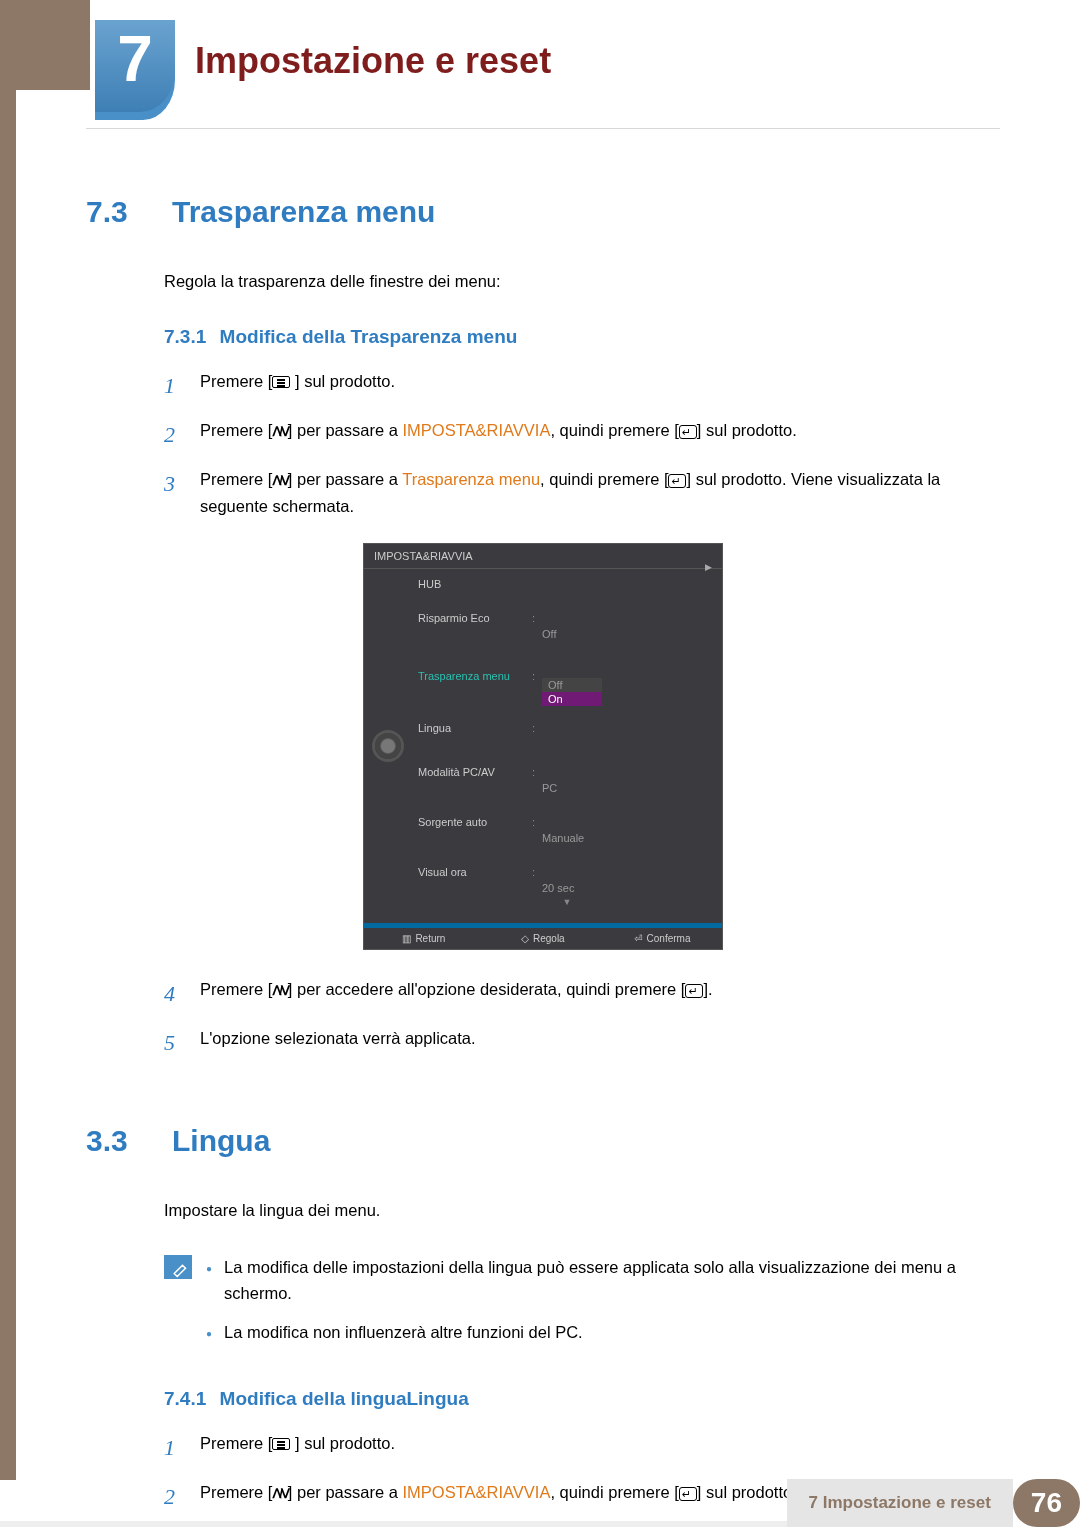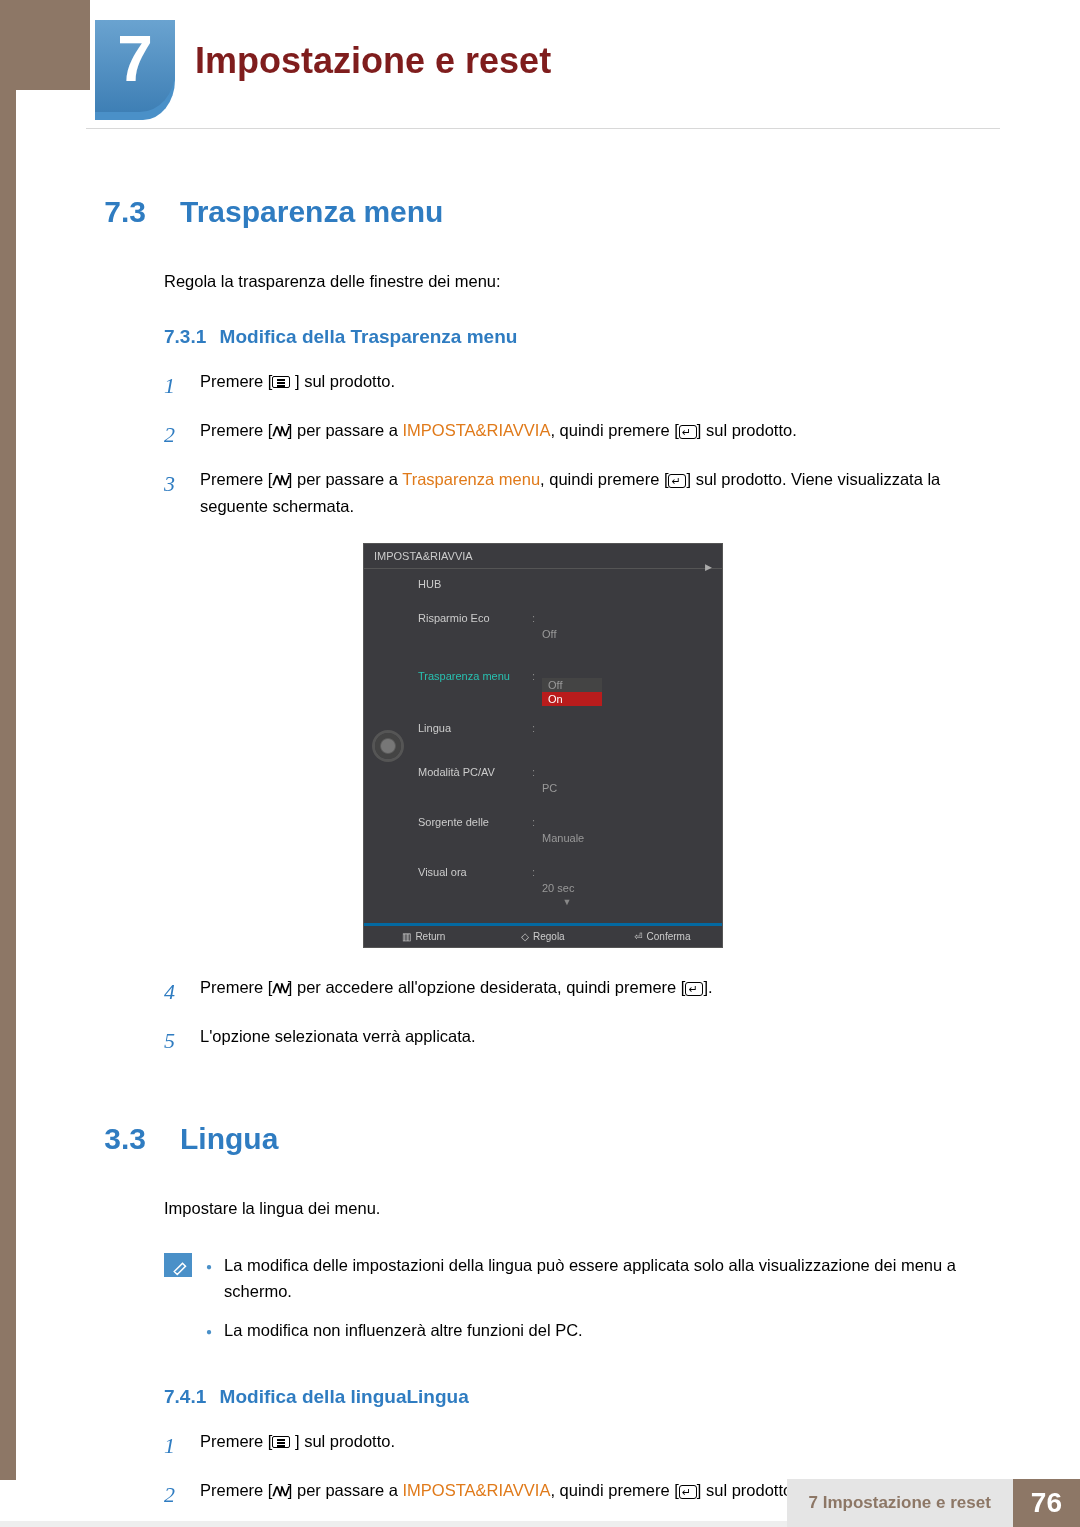--- a/index.html
+++ b/index.html
@@ -5,21 +5,21 @@
 * { margin: 0; padding: 0; box-sizing: border-box; }
 body { font-family: Arial, Helvetica, sans-serif; background: #fff; width: 1080px; height: 1527px; position: relative; }
 .side-strip { position: absolute; left: 0; top: 0; width: 16px; height: 1480px; background: #8d7766; }
 .corner-tab { position: absolute; left: 0; top: 0; width: 90px; height: 90px; background: #8d7766; }
 .page-container { margin-left: 16px; padding: 25px 80px 0 70px; }
 .chapter-badge { position: absolute; left: 95px; top: 20px; width: 80px; height: 100px; background: #4a90c8; border-radius: 0 0 40% 0; text-align: center; color: #fff; font-size: 64px; font-weight: bold; line-height: 78px; }
 .chapter-badge-inner { background: linear-gradient(180deg,#6aa3d0 0,#3e7fb5 100%); border-radius: 0 0 44% 0; height: 92px; }
 .chapter-title { position: absolute; left: 195px; top: 40px; font-size: 36px; font-weight: bold; color: #7f1d1d; }
 .divider { position: absolute; left: 86px; top: 128px; right: 80px; height: 1px; background: #d8d8d8; }
 .content { margin-top: 170px; }
-.section-row { display: flex; align-items: baseline; gap: 34px; margin-bottom: 40px; text-align: right; }
+.section-row { display: flex; align-items: baseline; gap: 26px; margin-bottom: 40px; }
 .section-num { color: #2f7cc1; font-size: 30px; font-weight: bold; min-width: 60px; }
 .section-title { color: #2f7cc1; font-size: 30px; font-weight: bold; }
 .para { font-size: 16.5px; color: #000; margin: 0 0 32px 78px; line-height: 1.5; }
 .subsection { margin-left: 78px; margin-bottom: 20px; }
 .sub-num { color: #2f7cc1; font-size: 19px; font-weight: bold; }
 .sub-title { color: #2f7cc1; font-size: 19px; font-weight: bold; }
 .steps { margin-left: 78px; margin-bottom: 24px; }
 .step { display: flex; gap: 18px; margin-bottom: 14px; font-size: 16.5px; line-height: 1.6; }
 .step-num { color: #2f7cc1; font-size: 22px; font-style: italic; font-weight: 500; min-width: 18px; font-family: Georgia, serif; }
 .step-text { flex: 1; color: #000; }
@@ -35,34 +35,34 @@
 .osd-body { display: flex; }
 .osd-side { width: 48px; display:flex; align-items:center; justify-content:center; }
 .gear { width: 26px; height: 26px; border-radius: 50%; background: radial-gradient(circle,#777 35%,#444 45%); box-shadow: 0 0 0 3px #555; }
 .osd-list { flex:1; padding: 6px 0 12px 0; }
 .osd-row { display:flex; padding: 3px 0; align-items: center; }
 .osd-label { width: 120px; padding-left: 6px; }
 .osd-sep { width: 10px; color:#888; }
 .osd-val { flex:1; color:#999; position:relative;margin-top:32px; }
 .osd-row.active .osd-label { color: #28c0b0; }
 .osd-opt { background:#444; padding:1px 6px; width:60px; display:block; }
-.osd-opt.sel { background:#b91c1c; color:#fff; }
-.osd-footer { display:flex; border-top:3px solid #0369a1; font-size:10px; }
+.osd-opt.sel { background:#701a75; color:#fff; }
+.osd-footer { display:flex; border-top:5px solid #0369a1; font-size:10px; }
 .osd-footer > div { flex:1; text-align:center; padding:5px 0; color:#ccc; }
 .osd-footer-icon { display:inline-block; margin-right:4px; }
 .osd-down { text-align:center; color:#888; font-size:9px; padding-bottom:4px; }
 .note-block { display:flex; gap:14px; margin-left:78px; margin-bottom:28px; }
 .note-icon { width:28px; height:24px; background:#4a90c8; color:#fff; display:flex; align-items:flex-end; justify-content:flex-end; flex-shrink:0; padding:1px 2px; }
 .note-icon svg { width:18px; height:18px; }
 .note-list { flex:1; }
 .note-item { display:flex; gap:12px; font-size:16.5px; color:#000; line-height:1.55; margin-bottom:14px; }
 .bullet { color:#4a90c8; font-size:10px; margin-top:6px; }
 .footer { position:absolute; bottom:0; right:0; display:flex; align-items:center; }
 .footer-text { background:#e5e5e5; color:#8d7766; font-weight:bold; font-size:17px; padding: 14px 22px; }
-.footer-num { background:#8d7766; color:#fff; font-size:28px; font-weight:bold; padding: 8px 18px; }
+.footer-num { background:#8d7766; color:#fff; font-size:28px; font-weight:bold; padding: 8px 18px; border-radius: 24px; }
 .footer-bar { position:absolute; left:0; bottom:0; right:175px; height:6px; background:#eee; }
 </style>
 </head>
 <body>
 
 <div class="side-strip"></div>
 <div class="corner-tab"></div>
 <div class="chapter-badge">
   <div class="chapter-badge-inner">7</div>
 </div>
@@ -127,21 +127,21 @@
               <div class="osd-label">Lingua</div>
               <div class="osd-sep">:</div>
               <div class="osd-val"></div>
             </div>
         <div class="osd-row">
               <div class="osd-label">Modalità PC/AV</div>
               <div class="osd-sep">:</div>
               <div class="osd-val">PC</div>
             </div>
         <div class="osd-row">
-              <div class="osd-label">Sorgente delle</div>
+              <div class="osd-label">Sorgente auto</div>
               <div class="osd-sep">:</div>
               <div class="osd-val">Manuale</div>
             </div>
         <div class="osd-row">
               <div class="osd-label">Visual ora</div>
               <div class="osd-sep">:</div>
               <div class="osd-val">20 sec</div>
             </div>
         <div class="osd-down">▼</div>
       </div>

